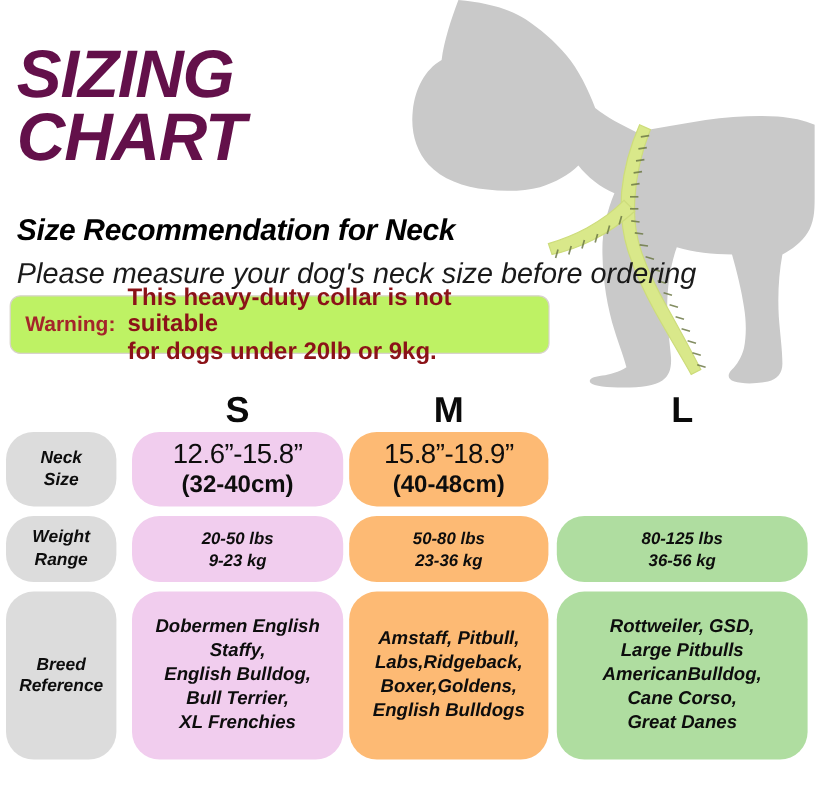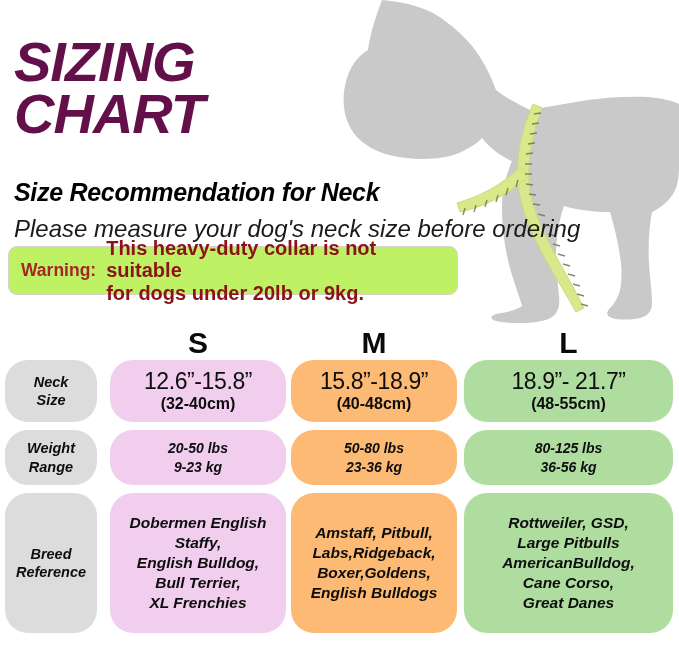--- a/index.html
+++ b/index.html
@@ -145,21 +145,21 @@
   .cell.m  { background: #fdba74; }
   .cell.l  { background: #afdda0; }
 
   .neck-main {
     font-size: 23px;
     font-weight: normal;
     letter-spacing: -0.4px;
     line-height: 1.05;
   }
   .neck-sub {
-    font-size: 16px;
+    font-size: 20px;
     font-weight: bold;
     line-height: 1.2;
     margin-top: 1px;
   }
   .weight-text {
     font-size: 14px;
     font-weight: bold;
     font-style: italic;
     line-height: 1.35;
     white-space: pre-line;
@@ -303,24 +303,20 @@
     <div class="cell label col-label">Neck
 Size</div>
     <div class="cell s col-s">
       <span class="neck-main">12.6”-15.8”</span>
       <span class="neck-sub">(32-40cm)</span>
     </div>
     <div class="cell m col-m">
       <span class="neck-main">15.8”-18.9”</span>
       <span class="neck-sub">(40-48cm)</span>
     </div>
-    <div class="cell l col-l">
-      <span class="neck-main">18.9”- 21.7”</span>
-      <span class="neck-sub">(48-55cm)</span>
-    </div>
   </div>
 
   <div class="t-row row-weight" style="height:55px;margin-top:8px;">
     <div class="cell label col-label">Weight
 Range</div>
     <div class="cell s col-s">
       <span class="weight-text">20-50 lbs
 9-23 kg</span>
     </div>
     <div class="cell m col-m">

